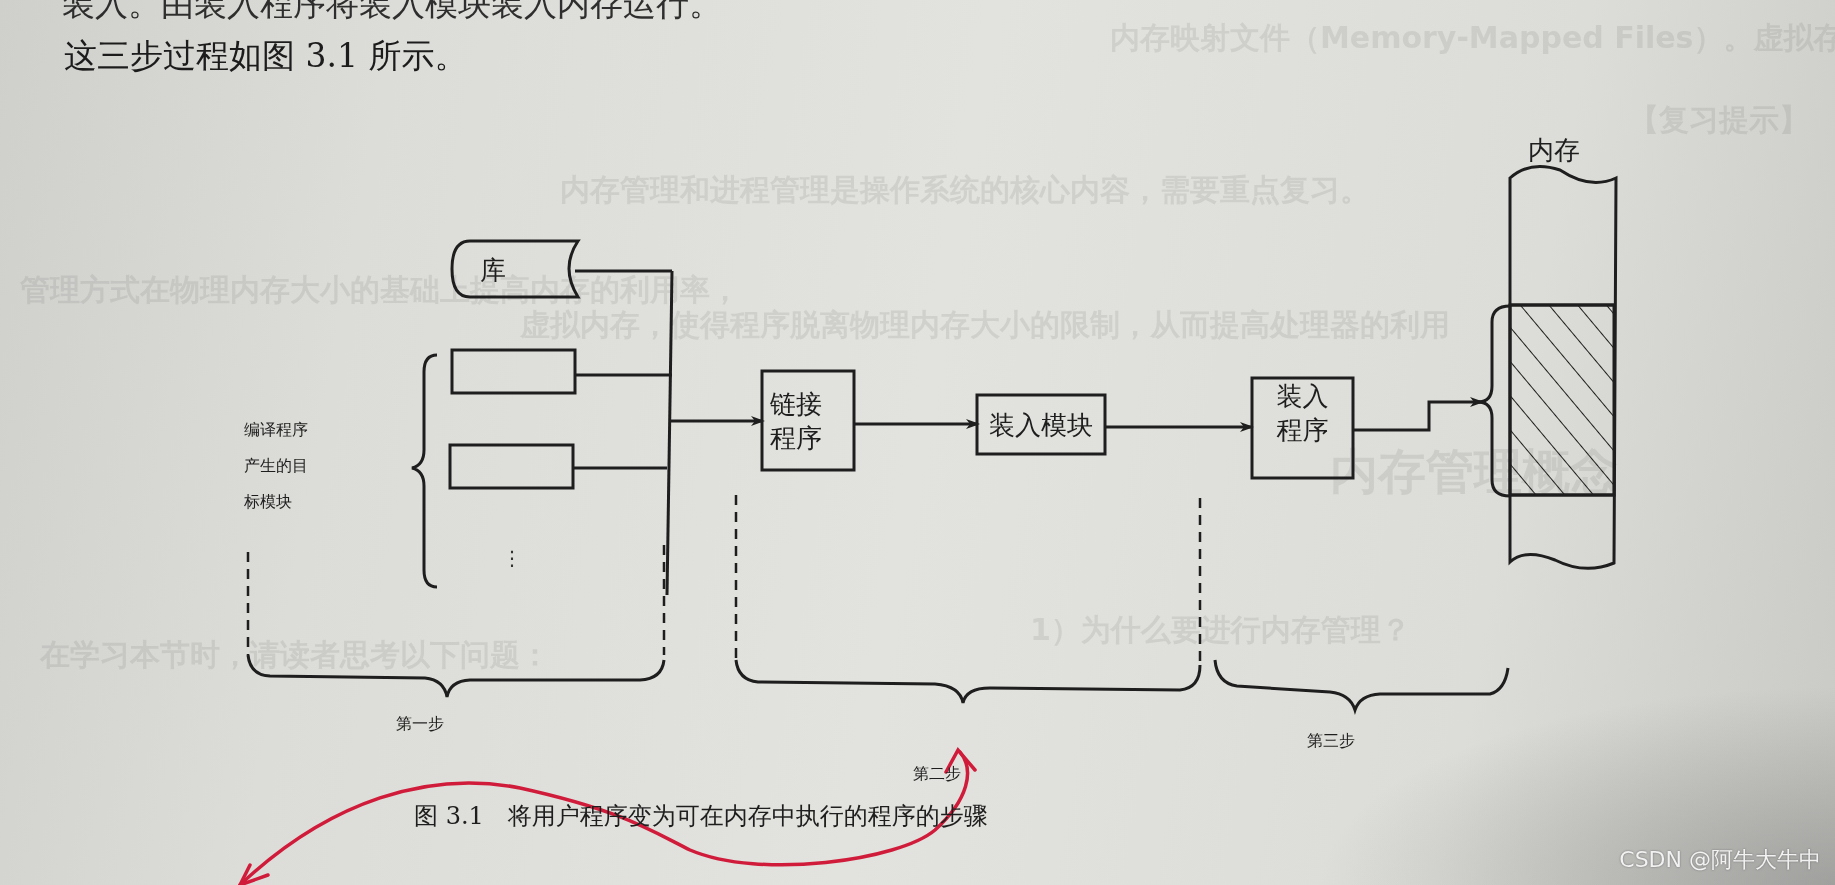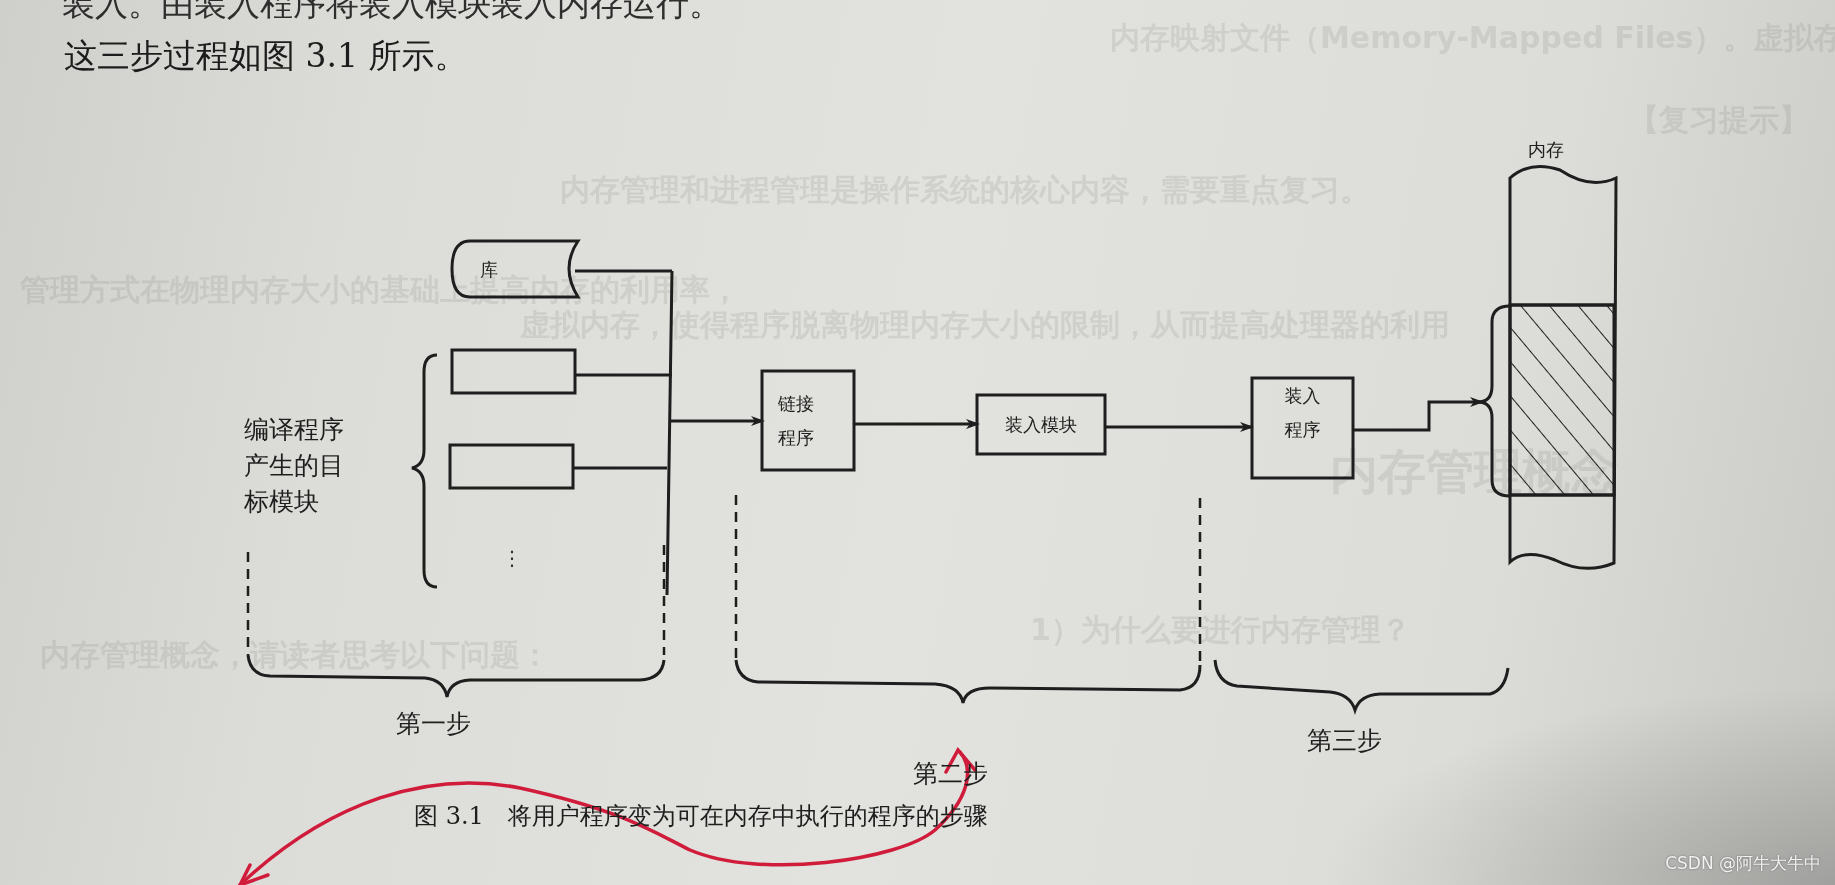--- a/index.html
+++ b/index.html
@@ -4,37 +4,37 @@
 <style>
   html, body { margin: 0; padding: 0; }
   body {
     width: 1835px; height: 885px; overflow: hidden; position: relative;
     background: linear-gradient(100deg, #cfd0cc 0%, #dcdcd8 20%, #e2e2de 50%, #dcdcd8 80%, #c9c9c5 100%);
     font-family: "DejaVu Sans", sans-serif; color: #222;
   }
   .bleed { position: absolute; color: rgba(90,90,90,0.13); font-weight: bold; font-size: 30px; white-space: nowrap; }
   .text-line { position: absolute; font-family: "DejaVu Serif", serif; font-size: 33px; color: #1c1c1c; white-space: nowrap; }
   .t { position: absolute; white-space: nowrap; color: #1e1e1e; font-family: "DejaVu Sans", sans-serif; }
-  .lbl { font-size: 25px; line-height: 36px; }
-  .box-lbl { font-size: 18px; line-height: 34px; text-align: center; }
+  .lbl { font-size: 16px; line-height: 36px; }
+  .box-lbl { font-size: 26px; line-height: 34px; text-align: center; }
   svg.dg { position: absolute; left: 0; top: 0; }
-  .watermark { position: absolute; right: 14px; bottom: 10px; font-size: 17px; color: #f2f2f2; text-shadow: 0 0 2px #666; }
+  .watermark { position: absolute; right: 14px; bottom: 10px; font-size: 22px; color: #f2f2f2; text-shadow: 0 0 2px #666; }
   .shadow { position: absolute; right: 0; bottom: 0; width: 520px; height: 200px;
     background: radial-gradient(ellipse at 100% 100%, rgba(110,110,110,0.45), rgba(110,110,110,0) 70%); }
 </style>
 </head>
 <body>
 
 <div class="bleed" style="left:1110px; top:18px;">内存映射文件（Memory-Mapped Files）。虚拟存储器</div>
 <div class="bleed" style="left:1629px; top:100px;">【复习提示】</div>
 <div class="bleed" style="left:560px; top:170px;">内存管理和进程管理是操作系统的核心内容，需要重点复习。</div>
 <div class="bleed" style="left:20px; top:238px;margin-top:32px;">管理方式在物理内存大小的基础上提高内存的利用率，</div>
 <div class="bleed" style="left:520px; top:305px;">虚拟内存，使得程序脱离物理内存大小的限制，从而提高处理器的利用</div>
 <div class="bleed" style="left:1330px; top:440px; font-size:48px;">内存管理概念</div>
-<div class="bleed" style="left:40px; top:635px;">内存管理概念，请读者思考以下问题：</div>
+<div class="bleed" style="left:40px; top:635px;">在学习本节时，请读者思考以下问题：</div>
 <div class="bleed" style="left:1030px; top:610px;">1）为什么要进行内存管理？</div>
 
 <div class="text-line" style="left:62px; top:-18px; opacity:0.9;">装入。由装入程序将装入模块装入内存运行。</div>
 <div class="text-line" style="left:64px; top:34px;">这三步过程如图 3.1 所示。</div>
 
 <svg class="dg" width="1835" height="885" viewBox="0 0 1835 885">
   <defs>
     <marker id="ah" markerWidth="14" markerHeight="10" refX="12" refY="5" orient="auto" markerUnits="userSpaceOnUse">
       <path d="M0,0 L14,5 L0,10 L4,5 Z" fill="#1e1e1e"></path>
     </marker>

